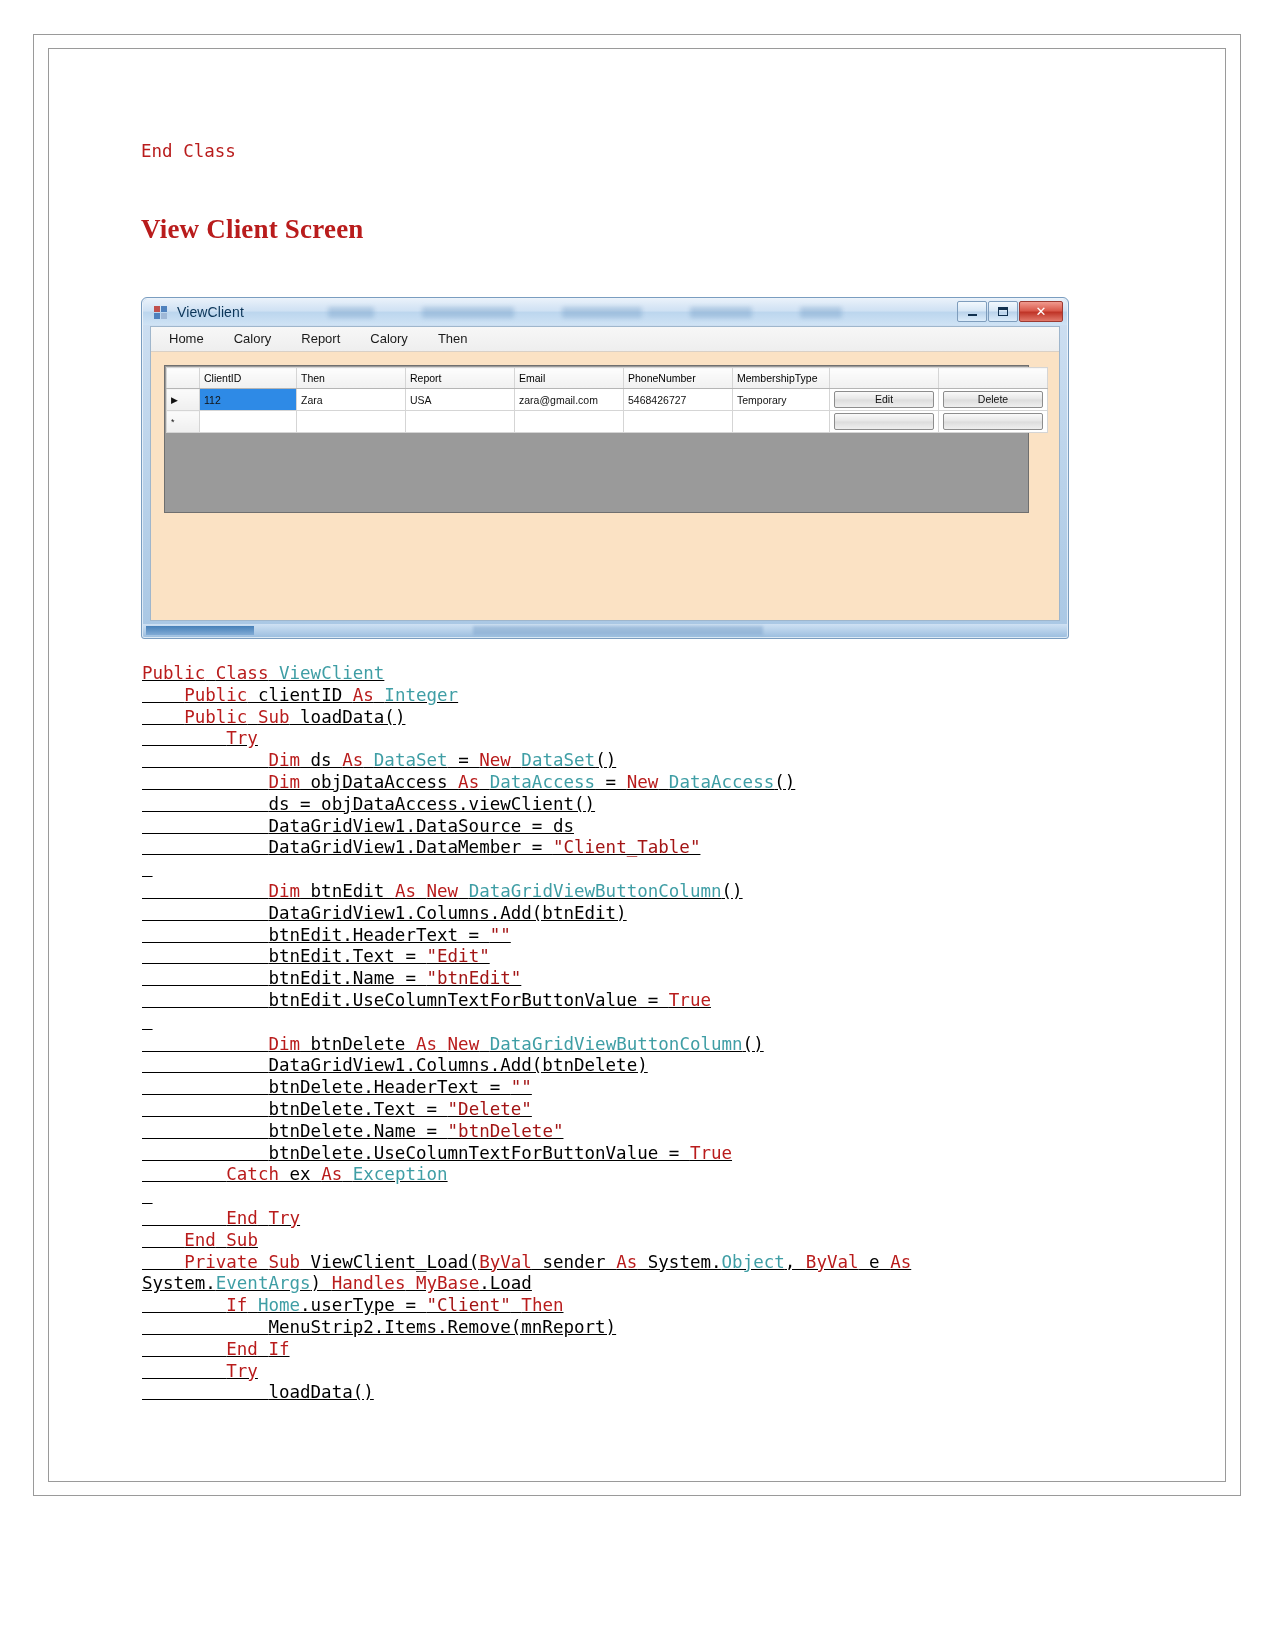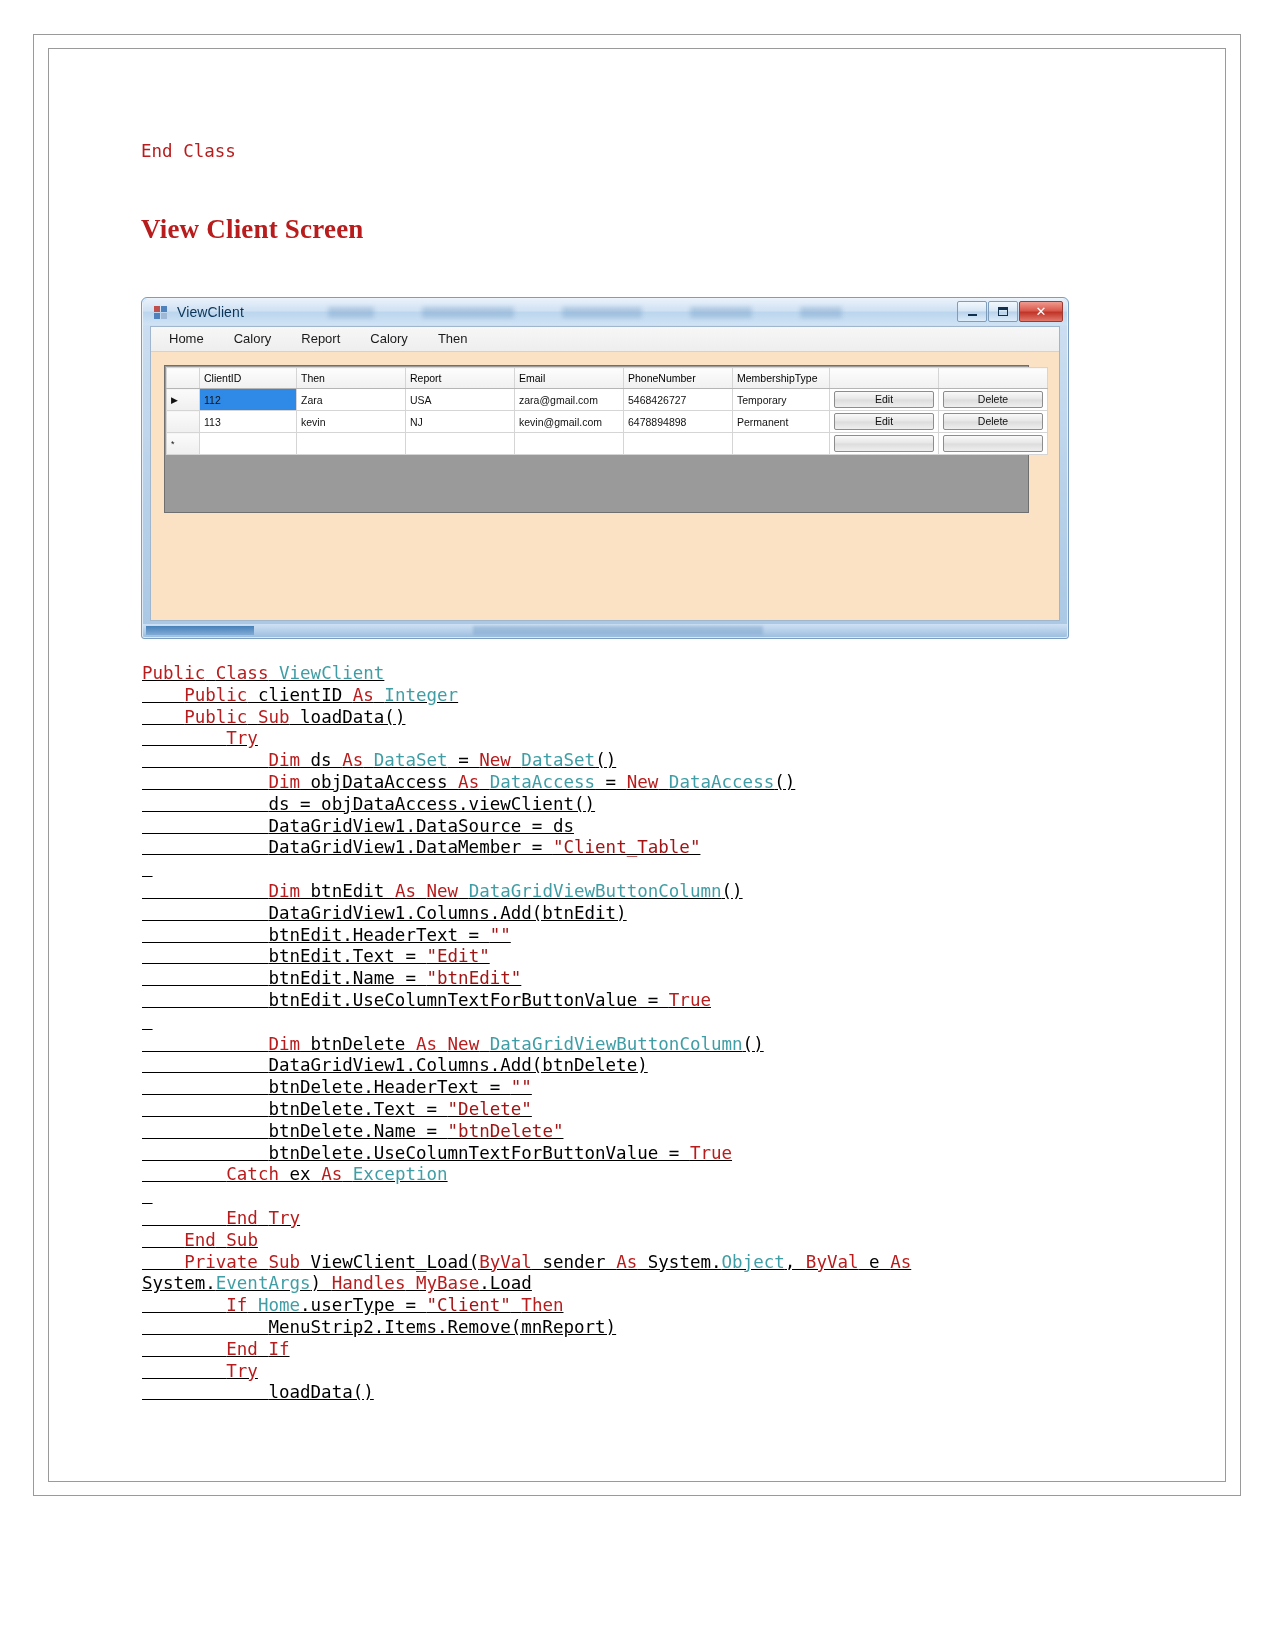--- a/index.html
+++ b/index.html
@@ -296,35 +296,20 @@
               <td class="c-phone">5468426727</td>
               <td class="c-mem">Temporary</td>
               <td class="c-btn">
                   <span class="gbtn">Edit</span>
                 </td>
               <td class="c-btn">
                   <span class="gbtn">Delete</span>
                 </td>
             </tr>
 
-            <tr>
-              <td class="rowhdr arrow-cell"></td>
-              <td class="c-id">113</td>
-              <td class="c-name">kevin</td>
-              <td class="c-addr">NJ</td>
-              <td class="c-mail">kevin@gmail.com</td>
-              <td class="c-phone">6478894898</td>
-              <td class="c-mem">Permanent</td>
-              <td class="c-btn">
-                  <span class="gbtn">Edit</span>
-                </td>
-              <td class="c-btn">
-                  <span class="gbtn">Delete</span>
-                </td>
-            </tr>
 
             <tr>
               <td class="rowhdr arrow-cell">*</td>
               <td class="c-id"></td>
               <td class="c-name"></td>
               <td class="c-addr"></td>
               <td class="c-mail"></td>
               <td class="c-phone"></td>
               <td class="c-mem"></td>
               <td class="c-btn">

